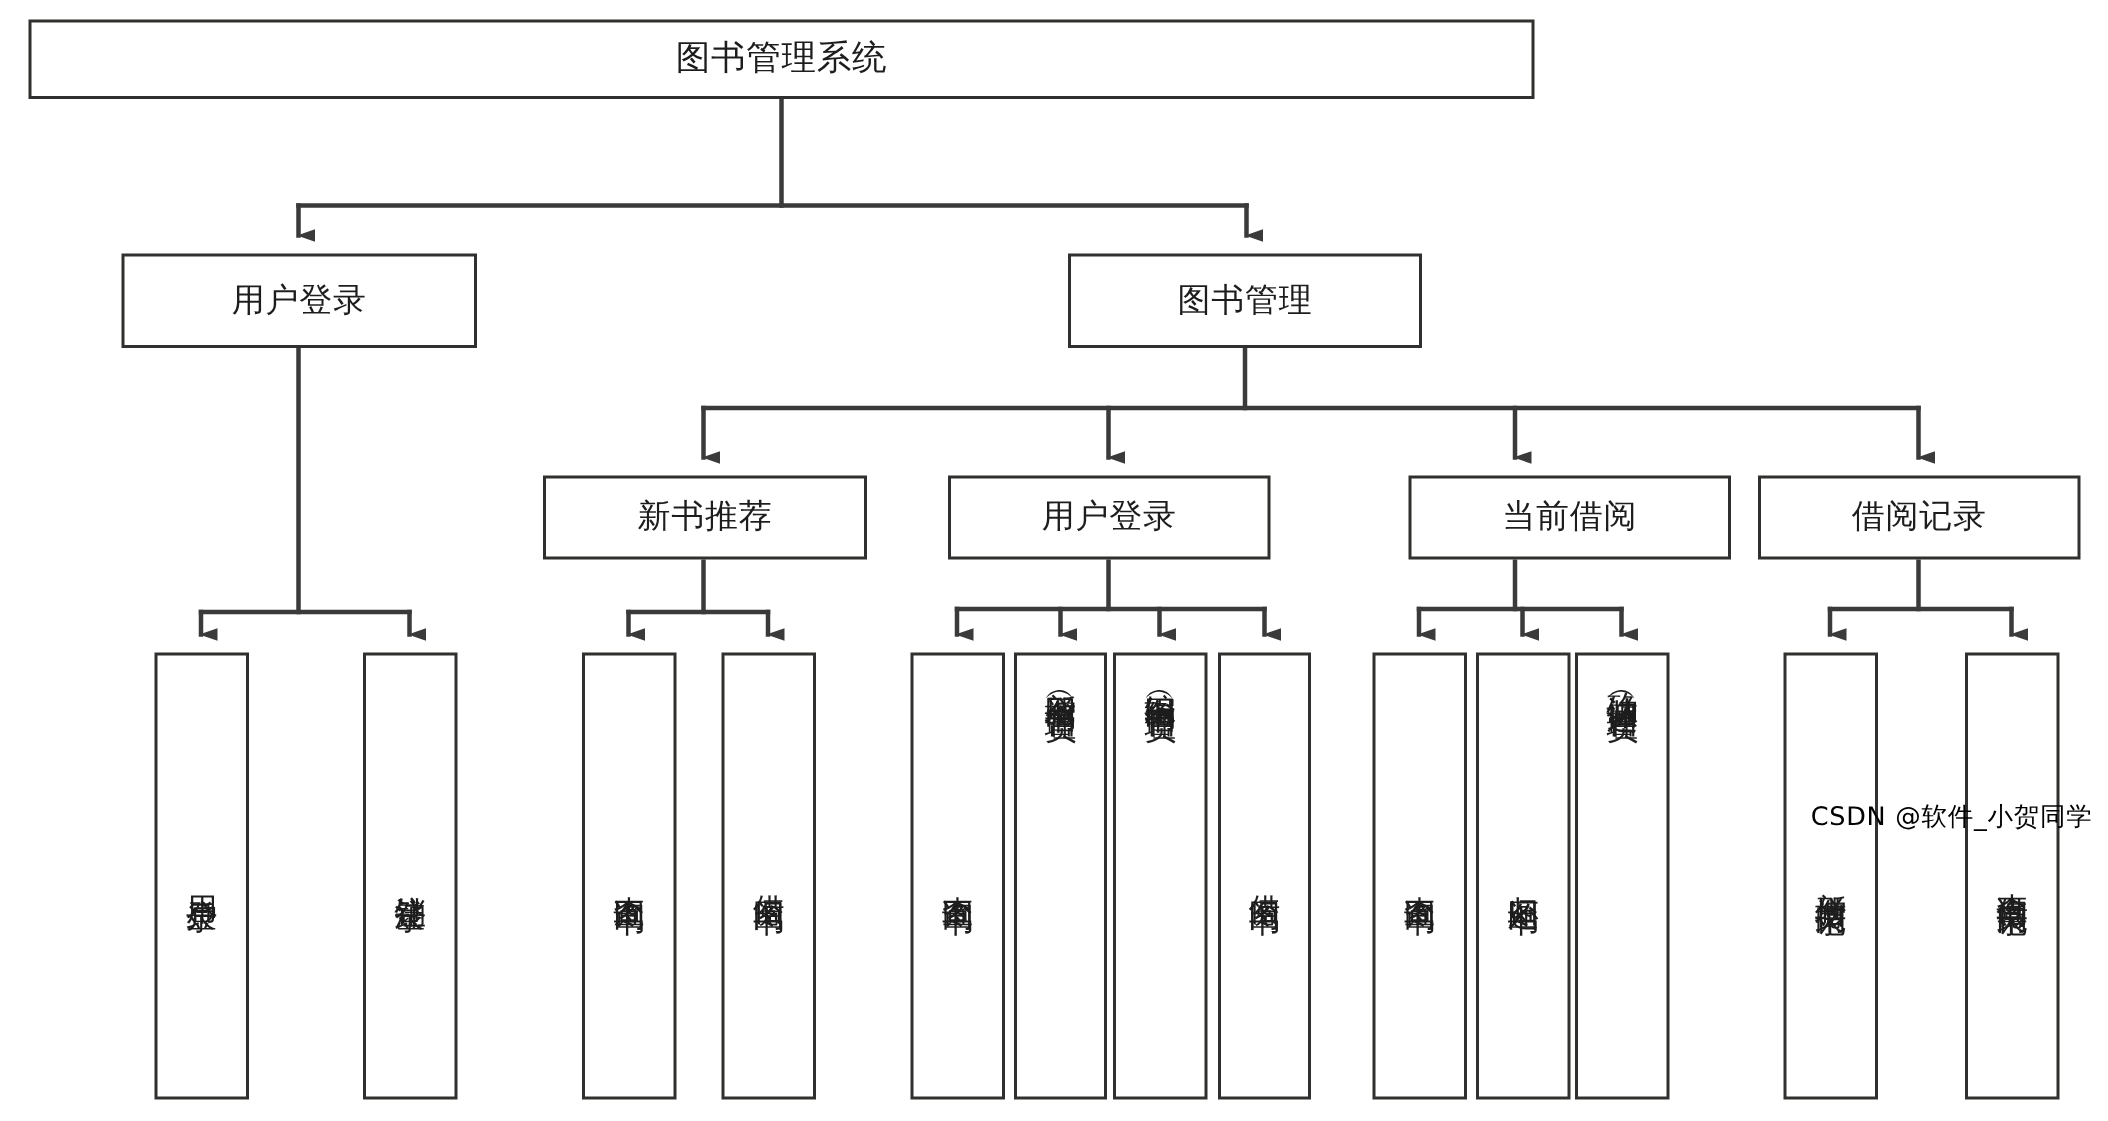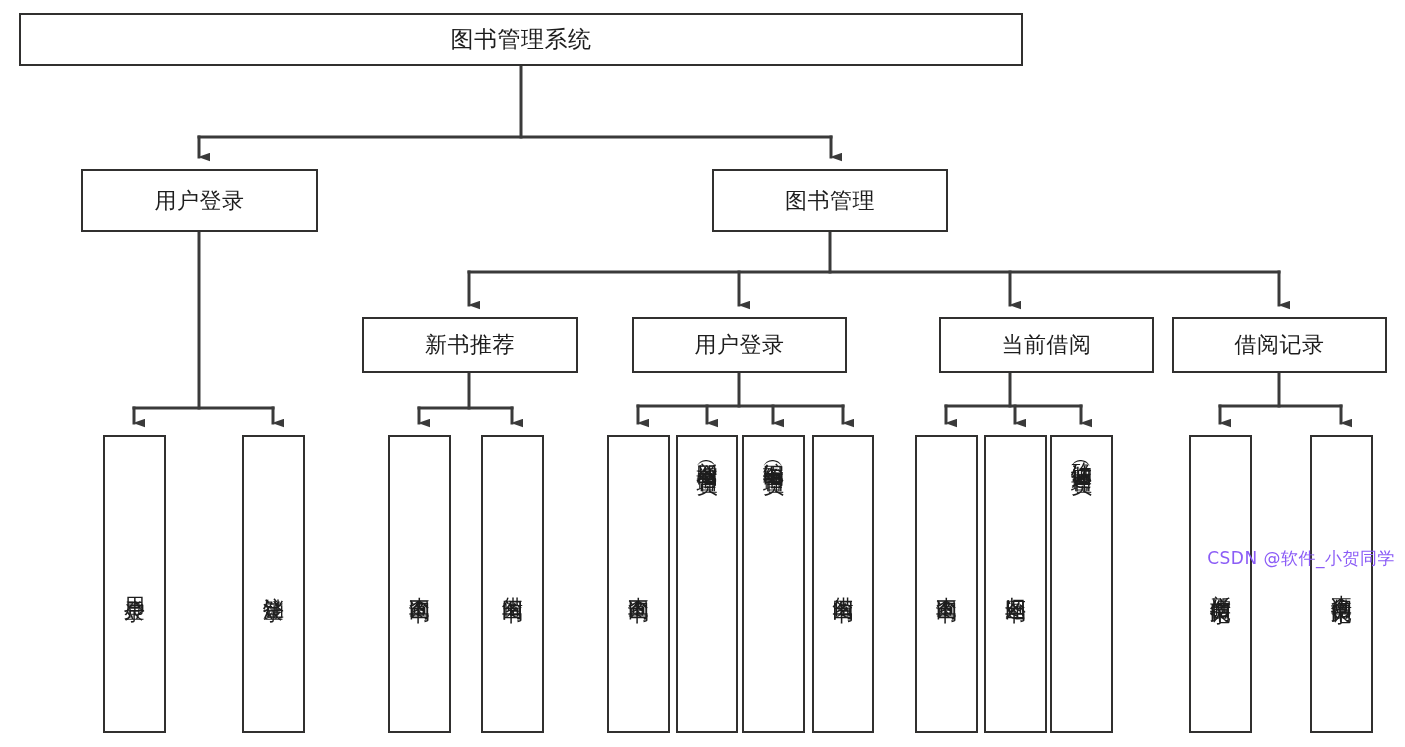--- a/index.html
+++ b/index.html
@@ -48,23 +48,23 @@
     letter-spacing:2px;
     white-space:normal;
     max-height:282px;
   }
   .node.vertical.centered{
     align-items:center;padding-top:0;
   }
   #watermark{
     position:absolute;
     right:10px;
-    bottom:5px;
+    bottom:19px;
     font-size:17px;
-    color:#8b5cf6;
+    color:#000000;
     letter-spacing:0.5px;
     white-space:nowrap;
     font-family:"DejaVu Sans","Liberation Sans",sans-serif;
   }
 </style>
 </head>
 <body>
 
 <div id="diagram">
 

